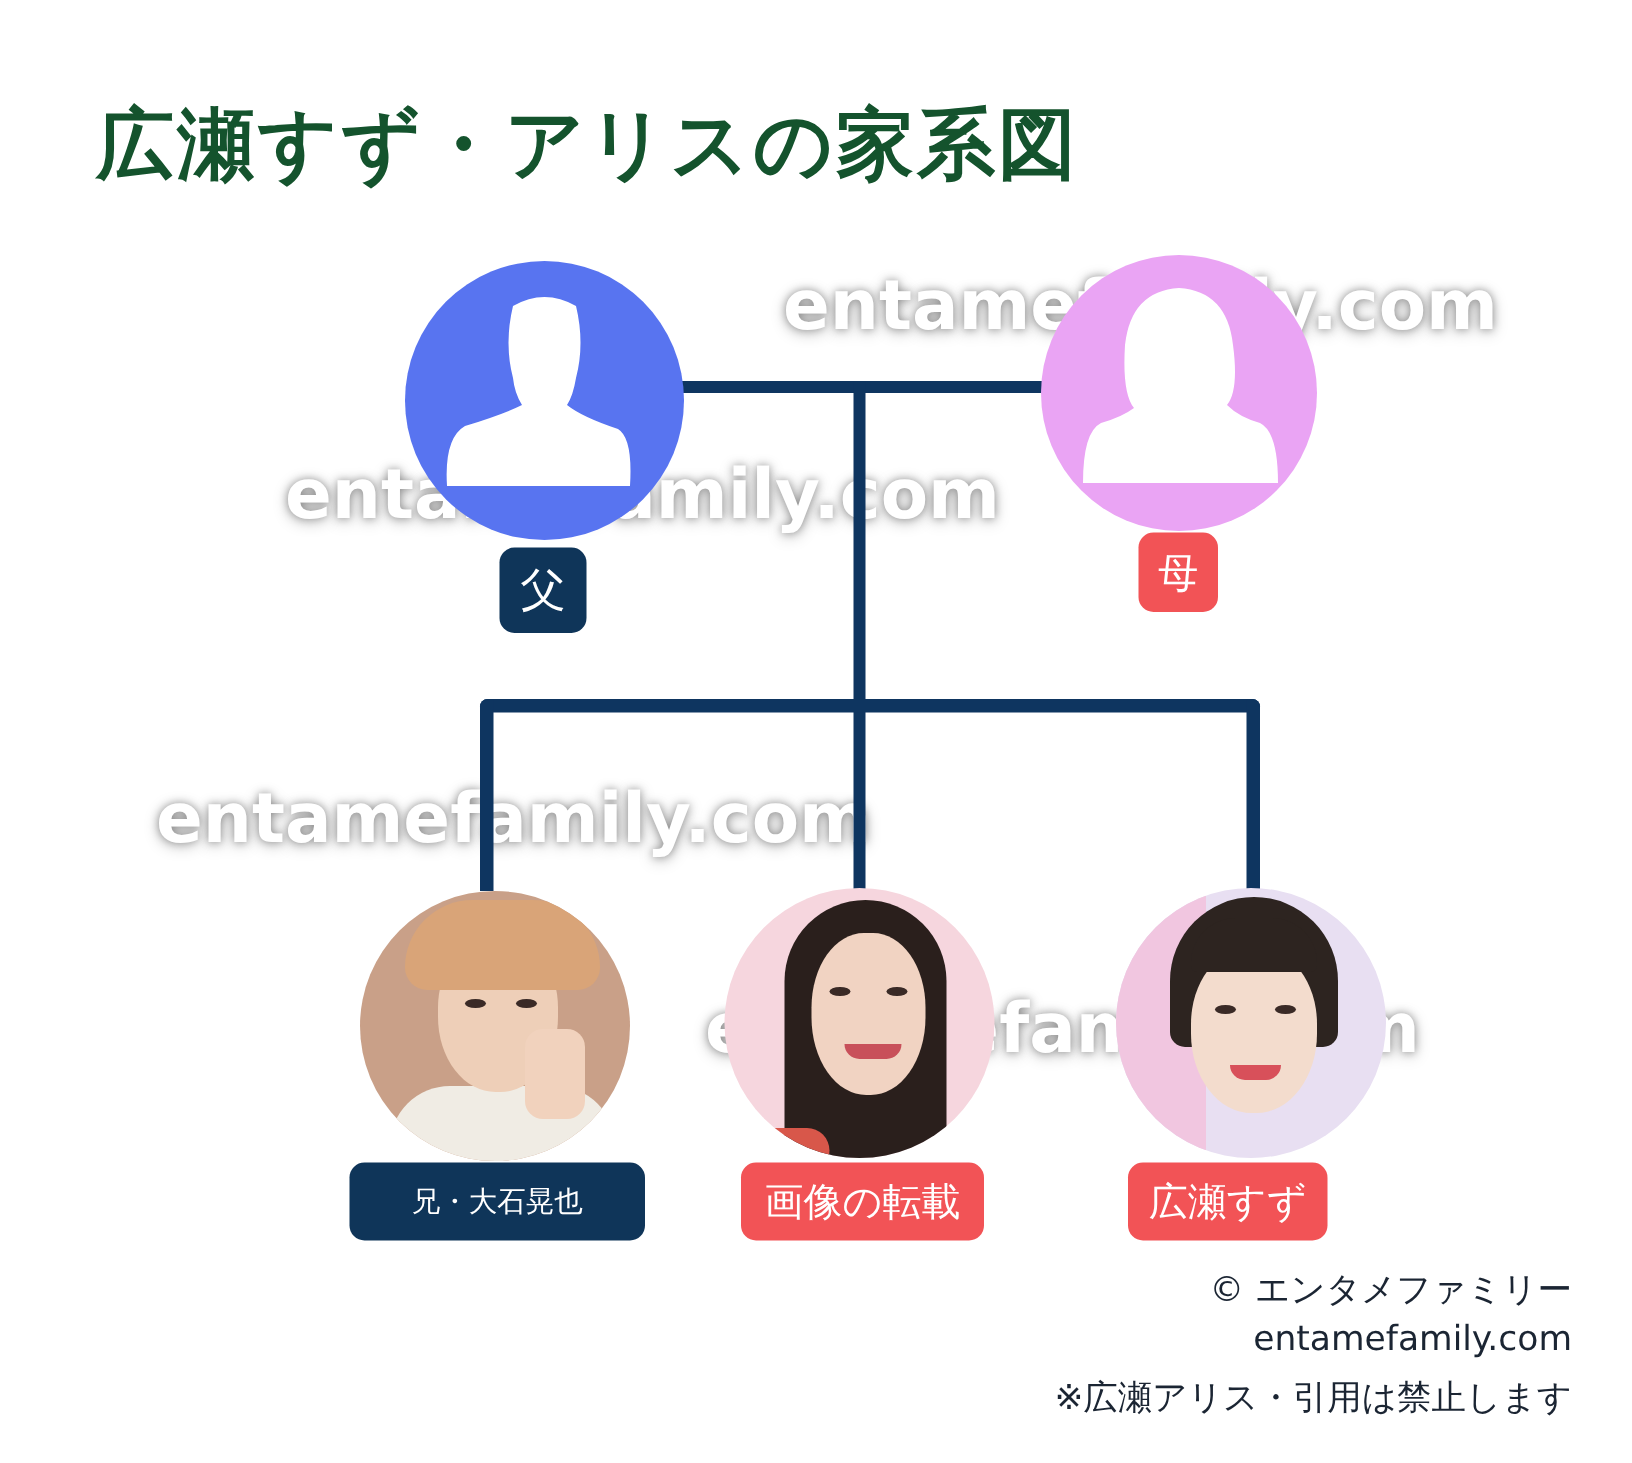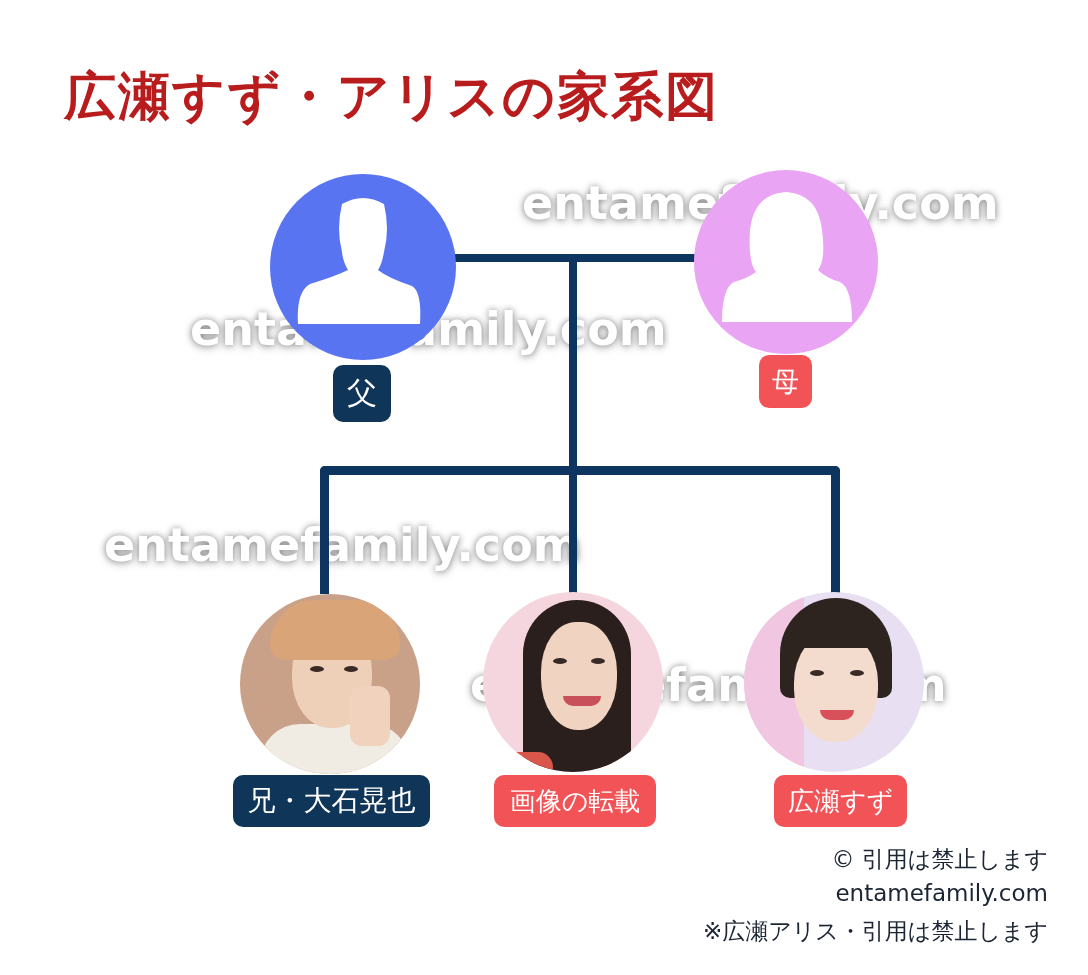--- a/index.html
+++ b/index.html
@@ -1,21 +1,21 @@
 <!DOCTYPE html>
 <html><head>
   <meta charset="utf-8">
   <style>
     * { box-sizing: border-box; margin: 0; padding: 0; }
     html, body { width: 1088px; height: 975px; background: #ffffff; overflow: hidden; }
     body { position: relative; font-family: "DejaVu Sans", "Liberation Sans", sans-serif; }
 
     .title {
       position: absolute; left: 64px; top: 62px;
-      font-size: 52px; font-weight: bold; color: #b91c1c;
+      font-size: 52px; font-weight: bold; color: #14532d;
       letter-spacing: 2px; white-space: nowrap;
       font-family: "DejaVu Sans", sans-serif;
     }
 
     .watermark {
       position: absolute;
       font-family: "DejaVu Sans", "Liberation Sans", sans-serif;
       font-weight: bold; font-size: 46px; color: #ffffff;
       text-shadow: 0 0 6px rgba(0,0,0,0.35), 0 2px 10px rgba(0,0,0,0.25);
       white-space: nowrap; z-index: 1; letter-spacing: 0px;
@@ -81,38 +81,38 @@
 <div class="label red" style="left:759px; top:355px; width:53px; height:53px; font-size:27px;">母</div>
 
 <div class="avatar photo" style="left:240px; top:594px; width:180px; height:180px; background:#c9a088;">
   <div class="body" style="left:20px; top:130px; width:150px; height:70px; background:#f0ece4; border-radius:40px 40px 0 0;"></div>
   <div class="face" style="left:52px; top:30px; width:80px; height:104px; background:#eecfb8;"></div>
   <div class="hair" style="left:30px; top:6px; width:130px; height:60px; background:#d9a478; border-radius:60px 60px 20px 20px;"></div>
   <div class="eye" style="left:70px; top:72px;"></div>
   <div class="eye" style="left:104px; top:72px;"></div>
   <div class="body" style="left:110px; top:92px; width:40px; height:60px; background:#f1d2bd; border-radius:12px;"></div>
 </div>
-<div class="label navy" style="left:233px; top:775px; width:197px; height:52px; font-size:28px;">兄・大石晃也</div>
+<div class="label navy" style="left:233px; top:775px; width:197px; height:52px; font-size:19px;">兄・大石晃也</div>
 
 <div class="avatar photo" style="left:483px; top:592px; width:180px; height:180px; background:#f6d6de;">
   <div class="hair" style="left:40px; top:8px; width:108px; height:180px; background:#2a1f1c; border-radius:54px 54px 20px 20px;"></div>
   <div class="face" style="left:58px; top:30px; width:76px; height:108px; background:#f1d3c2;"></div>
   <div class="eye" style="left:70px; top:66px;"></div>
   <div class="eye" style="left:108px; top:66px;"></div>
   <div class="mouth" style="left:80px; top:104px; width:38px;"></div>
   <div class="body" style="left:10px; top:160px; width:60px; height:30px; background:#d8574a; border-radius:20px;"></div>
 </div>
 <div class="label red" style="left:494px; top:775px; width:162px; height:52px; font-size:26px;">画像の転載</div>
 
 <div class="avatar photo" style="left:744px; top:592px; width:180px; height:180px; background:#e8dff2;">
   <div class="body" style="left:0px; top:0px; width:60px; height:180px; background:#f1c6e0;"></div>
   <div class="hair" style="left:36px; top:6px; width:112px; height:100px; background:#2d2420; border-radius:56px 56px 10px 10px;"></div>
   <div class="face" style="left:50px; top:40px; width:84px; height:110px; background:#f3dccd;"></div>
   <div class="hair" style="left:50px; top:20px; width:84px; height:36px; background:#2d2420; border-radius:30px 30px 4px 4px;"></div>
   <div class="eye" style="left:66px; top:78px;"></div>
   <div class="eye" style="left:106px; top:78px;"></div>
   <div class="mouth" style="left:76px; top:118px; width:34px; background:#d8505a;"></div>
 </div>
-<div class="label red" style="left:774px; top:775px; width:133px; height:52px; font-size:26px;">広瀬すず</div>
+<div class="label red" style="left:752px; top:775px; width:133px; height:52px; font-size:26px;">広瀬すず</div>
 
-<div class="credit" style="top:844px;">© 引用は禁止します</div>
+<div class="credit" style="top:844px;">© エンタメファミリー</div>
 <div class="credit" style="top:880px;">entamefamily.com</div>
 <div class="credit" style="top:916px;">※広瀬アリス・引用は禁止します</div>
 
 </body></html>

